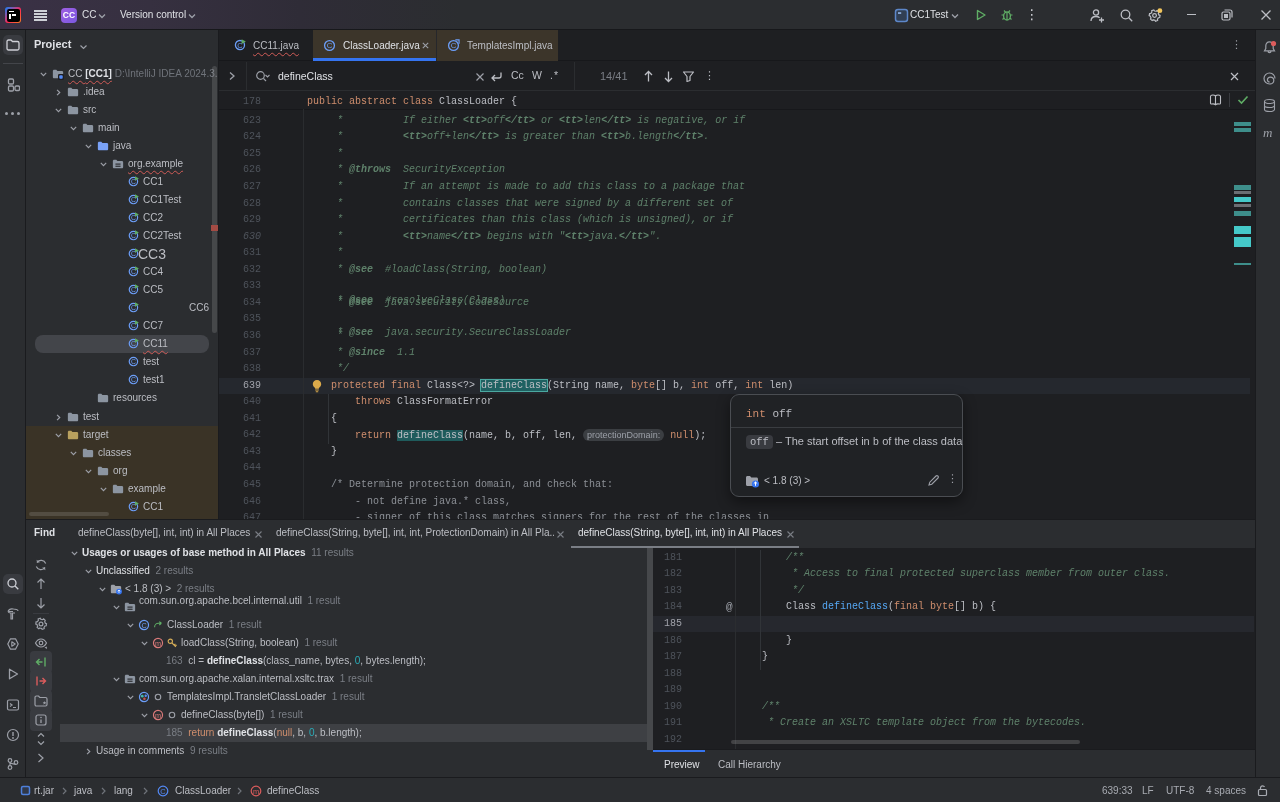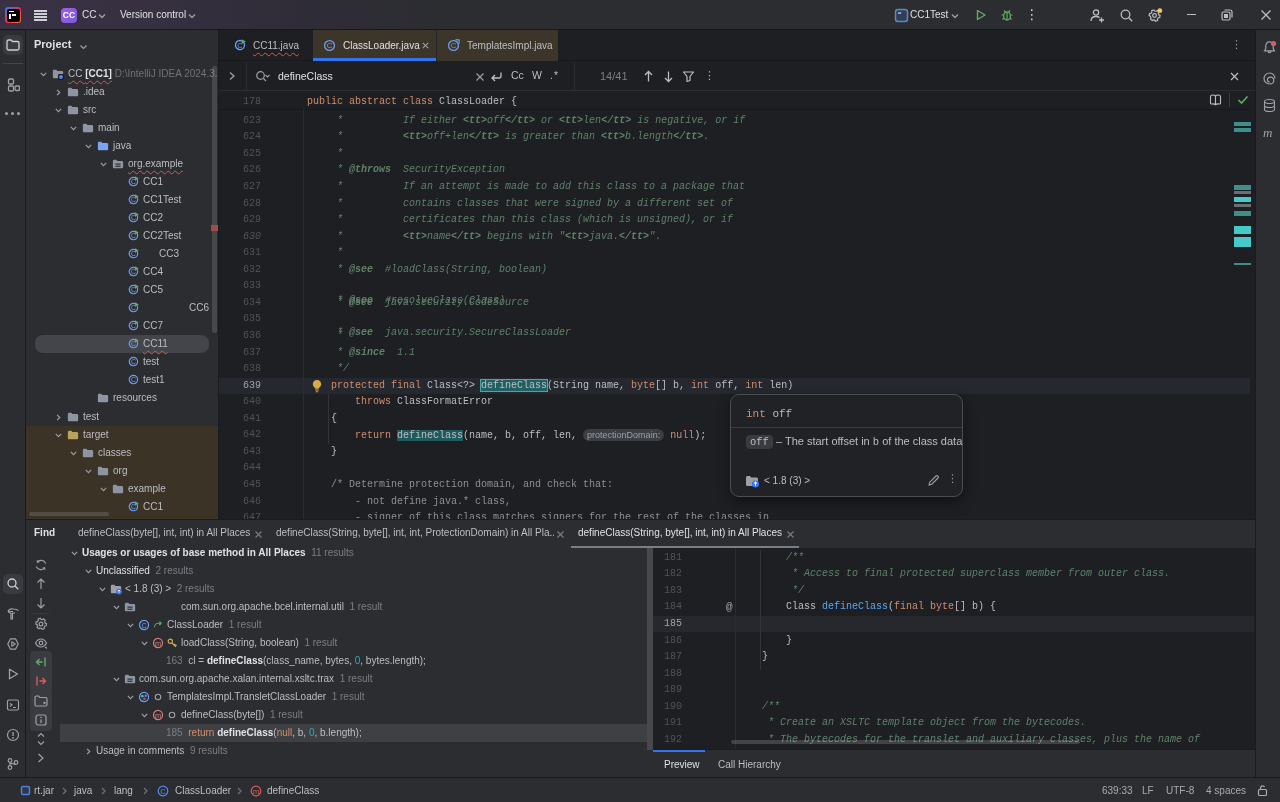--- a/index.html
+++ b/index.html
@@ -285,21 +285,21 @@
         <circle cx="7.5" cy="6.5" r="4.9" stroke="#6C9EF8" stroke-width="1.4" fill="none"></circle>
         <text x="7.5" y="9.6" font-size="8" fill="#6C9EF8" text-anchor="middle" font-family="Liberation Sans">C</text>
         <path d="M9.3 0.2 L13.8 2.8 L9.3 5.4 Z" fill="#5FAD65"></path>
       </svg>
       <div style="position: absolute; left: 117px; top: 200px; font-size: 10px; line-height: 12px; color: rgb(188, 190, 196); white-space: nowrap;">CC2Test</div>
       <svg width="12" height="12" viewBox="0 0 14 14" style="position: absolute; left: 101px; top: 218px;">
         <circle cx="7.5" cy="6.5" r="4.9" stroke="#6C9EF8" stroke-width="1.4" fill="none"></circle>
         <text x="7.5" y="9.6" font-size="8" fill="#6C9EF8" text-anchor="middle" font-family="Liberation Sans">C</text>
         <path d="M9.3 0.2 L13.8 2.8 L9.3 5.4 Z" fill="#5FAD65"></path>
       </svg>
-      <div style="position: absolute; left: 133px; top: 218px; font-size: 10px; line-height: 12px; color: rgb(188, 190, 196); white-space: nowrap;">CC3</div>
+      <div style="position: absolute; left: 112px; top: 218px; font-size: 14px; line-height: 12px; color: rgb(188, 190, 196); white-space: nowrap;">CC3</div>
       <svg width="12" height="12" viewBox="0 0 14 14" style="position: absolute; left: 101px; top: 236px;">
         <circle cx="7.5" cy="6.5" r="4.9" stroke="#6C9EF8" stroke-width="1.4" fill="none"></circle>
         <text x="7.5" y="9.6" font-size="8" fill="#6C9EF8" text-anchor="middle" font-family="Liberation Sans">C</text>
         <path d="M9.3 0.2 L13.8 2.8 L9.3 5.4 Z" fill="#5FAD65"></path>
       </svg>
       <div style="position: absolute; left: 117px; top: 236px; font-size: 10px; line-height: 12px; color: rgb(188, 190, 196); white-space: nowrap;">CC4</div>
       <svg width="12" height="12" viewBox="0 0 14 14" style="position: absolute; left: 101px; top: 254px;">
         <circle cx="7.5" cy="6.5" r="4.9" stroke="#6C9EF8" stroke-width="1.4" fill="none"></circle>
         <text x="7.5" y="9.6" font-size="8" fill="#6C9EF8" text-anchor="middle" font-family="Liberation Sans">C</text>
         <path d="M9.3 0.2 L13.8 2.8 L9.3 5.4 Z" fill="#5FAD65"></path>
@@ -648,21 +648,21 @@
       </svg>
       <div style="position: absolute; left: 65px; top: 35px; font-size: 10px; line-height: 12px; white-space: nowrap;"><span style="color:#BCBEC4">&lt; 1.8 (3) &gt;</span>&nbsp;&nbsp;<span style="color:#7A7E85">2 results</span></div>
       <svg width="9" height="9" viewBox="0 0 10 10" style="position: absolute; left: 52px; top: 55px;">
         <path d="M2 3.2 L5 6.2 L8 3.2" stroke="#9DA0A8" stroke-width="1.3" fill="none"></path>
       </svg>
       <svg width="12" height="12" viewBox="0 0 14 14" style="position: absolute; left: 64px; top: 53px;">
         <path d="M1 3.5 C1 2.7 1.6 2 2.5 2 H5 L6.3 3.5 H11.5 C12.4 3.5 13 4.2 13 5 V10.5 C13 11.3 12.4 12 11.5 12 H2.5 C1.6 12 1 11.3 1 10.5 Z" fill="#8C95A1"></path>
         <rect x="4" y="6.5" width="6" height="1.2" fill="#1E1F22"></rect>
         <rect x="4" y="9" width="6" height="1.2" fill="#1E1F22"></rect>
       </svg>
-      <div style="position: absolute; left: 79px; top: 53px; font-size: 10px; line-height: 12px; white-space: nowrap; margin-left: 42px;"><span style="color:#BCBEC4">com.sun.org.apache.bcel.internal.util</span>&nbsp;&nbsp;<span style="color:#7A7E85">1 result</span></div>
+      <div style="position: absolute; left: 79px; top: 47px; font-size: 10px; line-height: 12px; white-space: nowrap;"><span style="color:#BCBEC4">com.sun.org.apache.bcel.internal.util</span>&nbsp;&nbsp;<span style="color:#7A7E85">1 result</span></div>
       <svg width="9" height="9" viewBox="0 0 10 10" style="position: absolute; left: 66px; top: 73px;">
         <path d="M2 3.2 L5 6.2 L8 3.2" stroke="#9DA0A8" stroke-width="1.3" fill="none"></path>
       </svg>
       <svg width="12" height="12" viewBox="0 0 14 14" style="position: absolute; left: 78px; top: 71px;">
         <circle cx="7" cy="7" r="5.3" stroke="#6C9EF8" stroke-width="1.4" fill="none"></circle>
         <text x="7" y="10" font-size="8.5" fill="#6C9EF8" text-anchor="middle" font-family="Liberation Sans">C</text>
       </svg>
       <svg width="12" height="12" viewBox="0 0 14 14" style="position: absolute; left: 92px; top: 71px;">
         <path d="M3 7.5 C3 5 5 3 7.5 3 L11 3 M11 3 L8.5 1 M11 3 L8.5 5" transform="translate(0,2)" stroke="#5FAD65" stroke-width="1.3" fill="none"></path>
       </svg>
@@ -741,21 +741,20 @@
       <div class="abs mono pre" style="left: 85px; top: 103.06px; font-size: 10px; color: rgb(188, 190, 196);">    }</div>
       <div class="gut" style="width: 29px; top: 119.62px;">188</div>
       <div class="abs mono pre" style="left: 85px; top: 119.62px; font-size: 10px; color: rgb(188, 190, 196);"></div>
       <div class="gut" style="width: 29px; top: 136.18px;">189</div>
       <div class="abs mono pre" style="left: 85px; top: 136.18px; font-size: 10px; color: rgb(188, 190, 196);"></div>
       <div class="gut" style="width: 29px; top: 152.74px;">190</div>
       <div class="abs mono pre" style="left: 85px; top: 152.74px; font-size: 10px; color: rgb(188, 190, 196);"><span class="doc">    /**</span></div>
       <div class="gut" style="width: 29px; top: 169.3px;">191</div>
       <div class="abs mono pre" style="left: 85px; top: 169.3px; font-size: 10px; color: rgb(188, 190, 196);"><span class="doc">     * Create an XSLTC template object from the bytecodes.</span></div>
       <div class="gut" style="width: 29px; top: 185.86px;">192</div>
-      <div class="abs mono pre" style="left: 85px; top: 185.86px; font-size: 10px; color: rgb(188, 190, 196);"><span class="doc">     * The bytecodes for the translet and auxiliary classes, plus the name of</span></div>
       <div style="position: absolute; left: 82px; top: 0px; width: 1px; height: 202px; background: rgb(43, 45, 48);"></div>
       <div style="position: absolute; left: 107px; top: 1.7px; width: 1px; height: 120px; background: rgb(49, 52, 56);"></div>
       <div style="position: absolute; left: 78px; top: 192px; width: 349px; height: 4px; background: rgba(255, 255, 255, 0.16); border-radius: 2px;"></div>
     </div>
 
   <div class="abs" style="left:627px;top:229px;width:602px;height:29px;background:#2B2D30;border-top:1px solid #1A1B1E;">
     <div class="abs" style="left:0;top:0;width:52px;height:2px;background:#3574F0;"></div>
     <div class="abs" style="left:11px;top:9px;font-size:10px;color:#DFE1E5;">Preview</div>
     <div class="abs" style="left:65px;top:9px;font-size:10px;color:#BCBEC4;">Call Hierarchy</div>
   </div>

